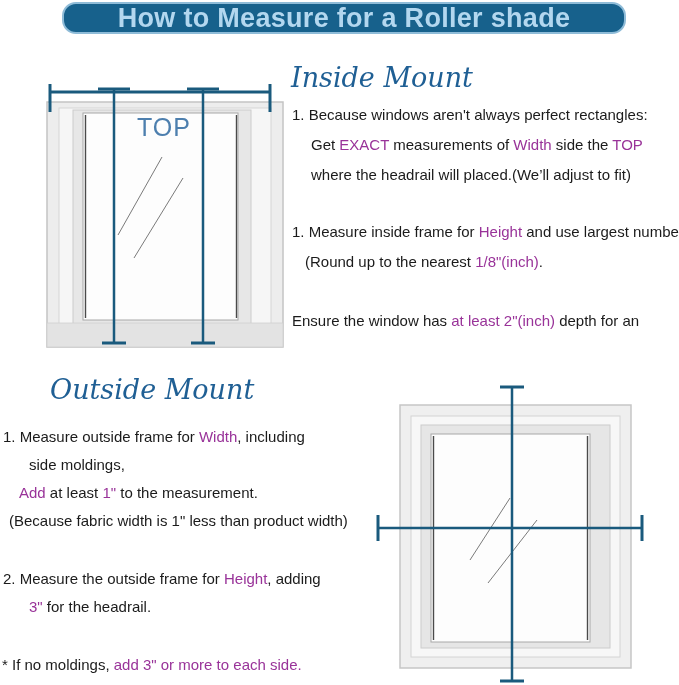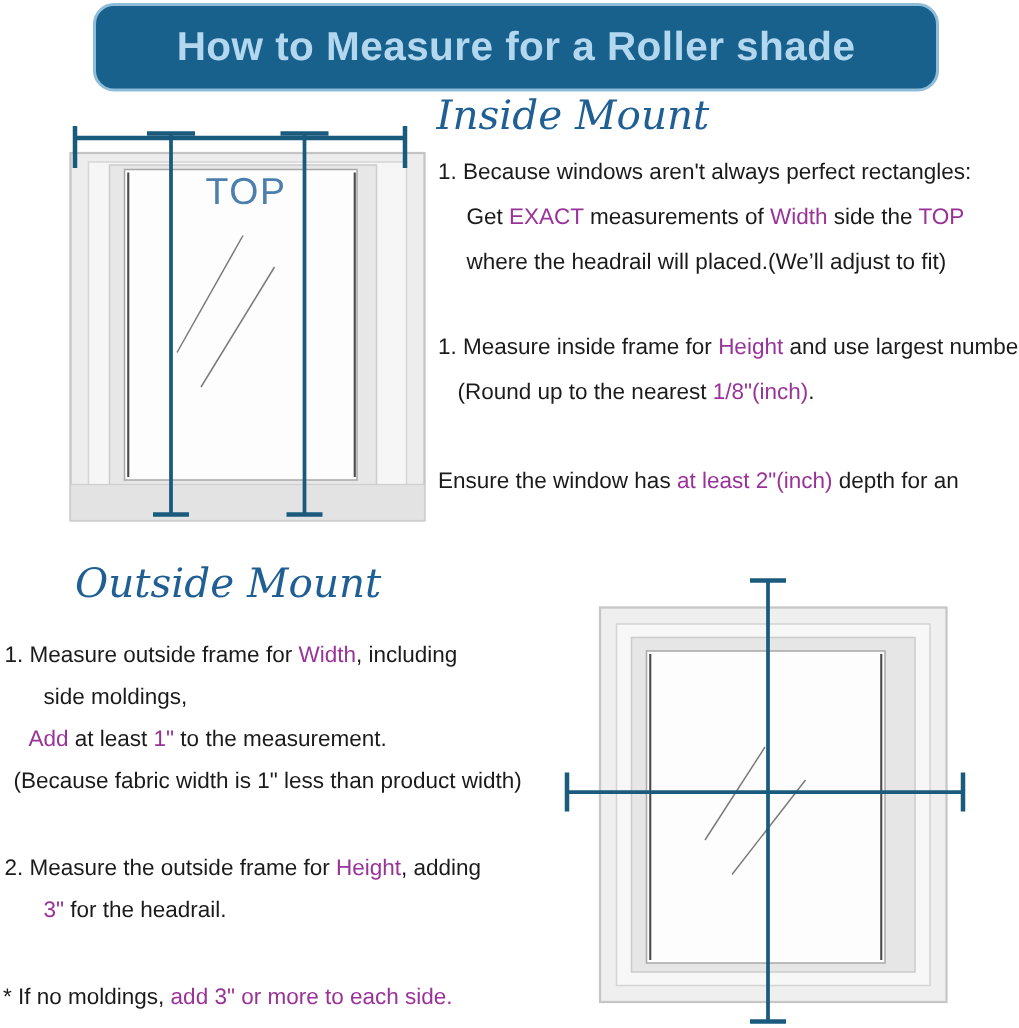--- a/index.html
+++ b/index.html
@@ -4,21 +4,21 @@
 <style>
   html,body{margin:0;padding:0;}
   body{
     width:679px;height:685px;position:relative;overflow:hidden;
     background:#ffffff;color:#1b1b1b;
     font-family:"Liberation Sans",sans-serif;
   }
   .abs{position:absolute;}
   
   .header-pill{
-    left:62px;top:2px;width:564px;height:59px;
+    left:62px;top:2px;width:564px;height:32px;
     background:var(--header_bg);
     border:2px solid var(--header_border);
     border-radius:14px;box-sizing:border-box;
     display:flex;align-items:center;justify-content:center;
   }
   .header-pill span{
     color:var(--header_text);
     font-size:27px;font-weight:bold;letter-spacing:.3px;
     white-space:nowrap;
   }

